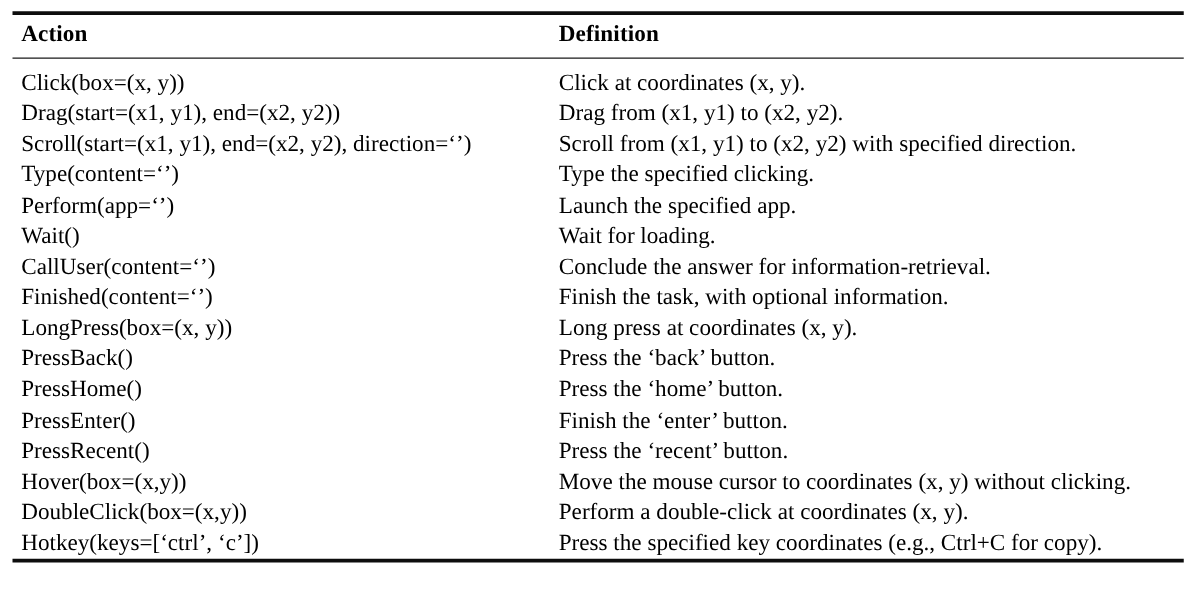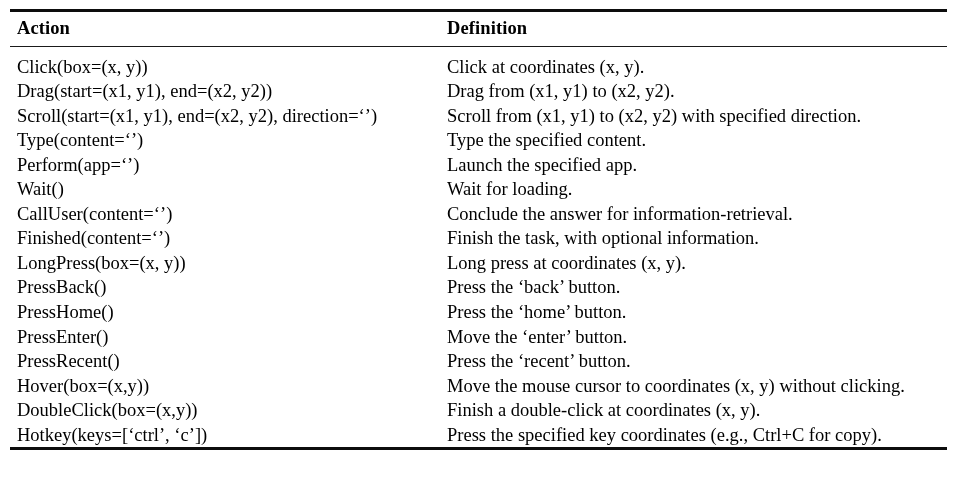--- a/index.html
+++ b/index.html
@@ -90,21 +90,21 @@
         <tr>
           <td class="cell-action">Drag(start=(x1, y1), end=(x2, y2))</td>
           <td class="cell-def">Drag from (x1, y1) to (x2, y2).</td>
         </tr>
         <tr>
           <td class="cell-action">Scroll(start=(x1, y1), end=(x2, y2), direction=‘’)</td>
           <td class="cell-def">Scroll from (x1, y1) to (x2, y2) with specified direction.</td>
         </tr>
         <tr>
           <td class="cell-action">Type(content=‘’)</td>
-          <td class="cell-def">Type the specified content.</td>
+          <td class="cell-def">Type the specified clicking.</td>
         </tr>
         <tr>
           <td class="cell-action">Perform(app=‘’)</td>
           <td class="cell-def">Launch the specified app.</td>
         </tr>
         <tr>
           <td class="cell-action">Wait()</td>
           <td class="cell-def">Wait for loading.</td>
         </tr>
         <tr>
@@ -122,33 +122,33 @@
         <tr>
           <td class="cell-action">PressBack()</td>
           <td class="cell-def">Press the ‘back’ button.</td>
         </tr>
         <tr>
           <td class="cell-action">PressHome()</td>
           <td class="cell-def">Press the ‘home’ button.</td>
         </tr>
         <tr>
           <td class="cell-action">PressEnter()</td>
-          <td class="cell-def">Move the ‘enter’ button.</td>
+          <td class="cell-def">Finish the ‘enter’ button.</td>
         </tr>
         <tr>
           <td class="cell-action">PressRecent()</td>
           <td class="cell-def">Press the ‘recent’ button.</td>
         </tr>
         <tr>
           <td class="cell-action">Hover(box=(x,y))</td>
           <td class="cell-def">Move the mouse cursor to coordinates (x, y) without clicking.</td>
         </tr>
         <tr>
           <td class="cell-action">DoubleClick(box=(x,y))</td>
-          <td class="cell-def">Finish a double-click at coordinates (x, y).</td>
+          <td class="cell-def">Perform a double-click at coordinates (x, y).</td>
         </tr>
         <tr>
           <td class="cell-action last-cell">Hotkey(keys=[‘ctrl’, ‘c’])</td>
           <td class="cell-def last-cell">Press the specified key coordinates (e.g., Ctrl+C for copy).</td>
         </tr>
         <tr>
           <td colspan="2" class="rule-bottom" style="padding: 0px; height: 0px;"></td>
         </tr>
       </tbody>
   </table>

